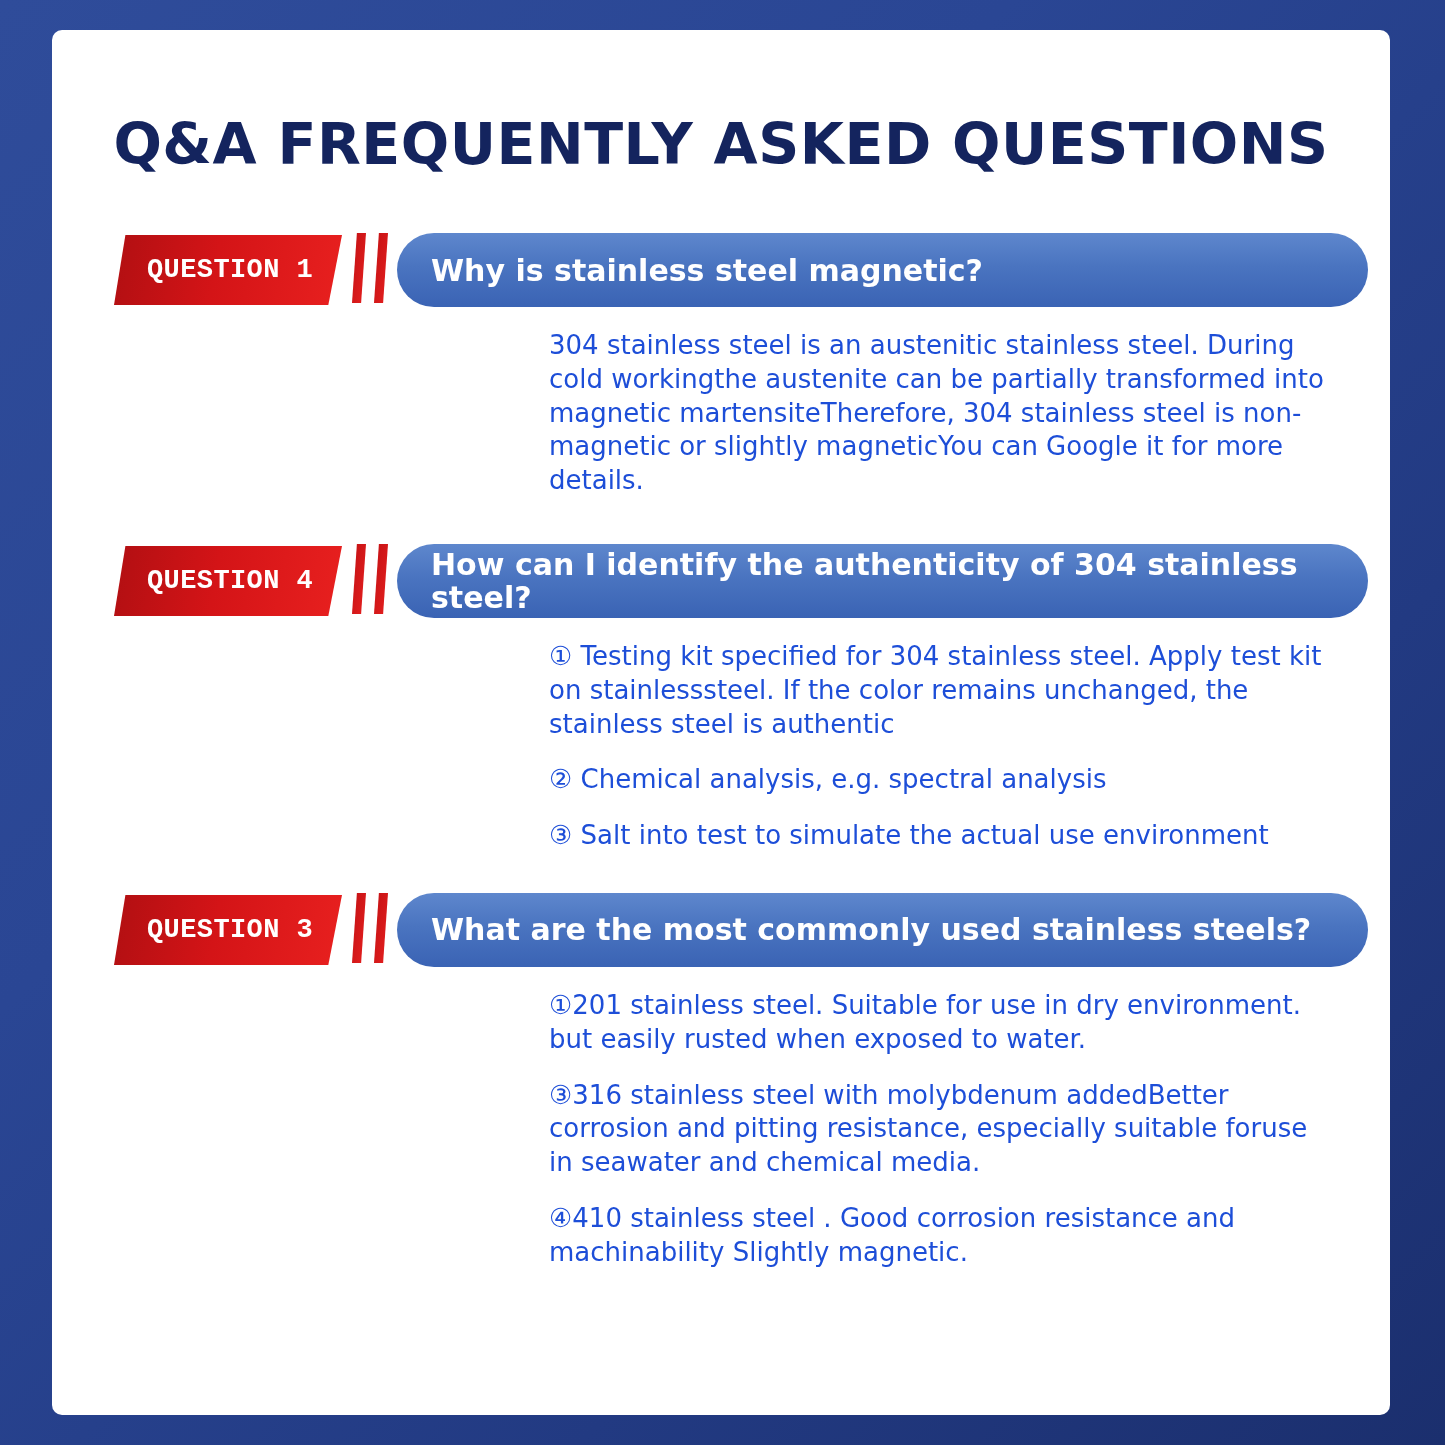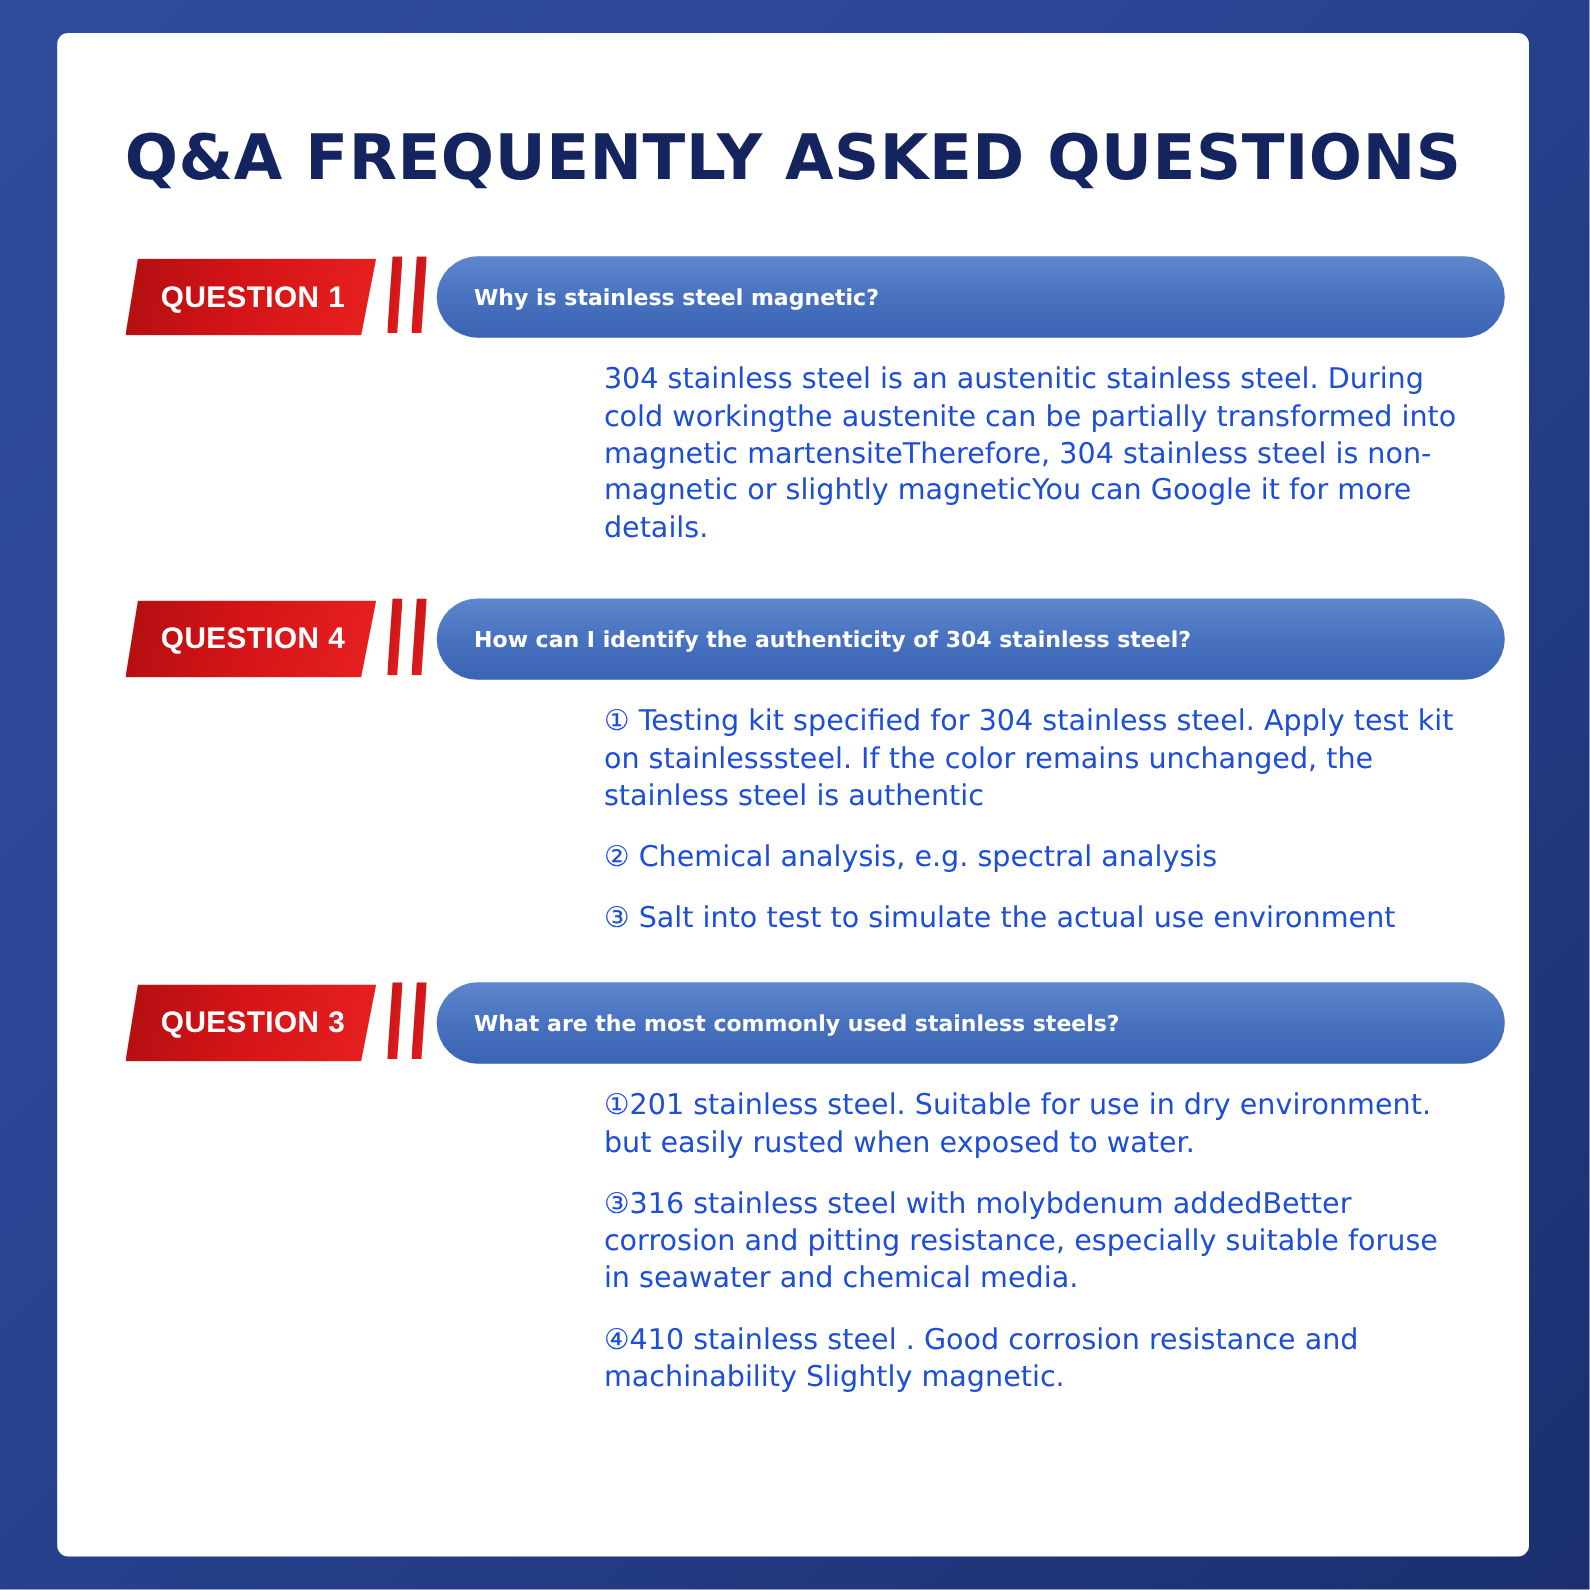--- a/index.html
+++ b/index.html
@@ -64,21 +64,21 @@
     clip-path: polygon(5% 0, 100% 0, 94% 100%, 0% 100%);
     display: flex;
     align-items: center;
     justify-content: center;
   }
   .tag span {
     color: #ffffff;
     font-weight: bold;
     font-size: 27px;
     letter-spacing: 0.4px;
-    font-family: Liberation Sans, sans-serif;
+    font-family: Liberation Mono, monospace;
     white-space: nowrap;
     transform: translateX(2px);
   }
   .slash {
     position: absolute;
     top: 0;
     height: 70px;
     width: 14px;
     background: linear-gradient(100deg, #c21114 0%, #e6201f 100%);
     clip-path: polygon(35% 0, 100% 0, 65% 100%, 0% 100%);
@@ -93,21 +93,21 @@
     background: linear-gradient(180deg, #5e87cd 0%, #4a74c0 45%, #3a63b4 100%);
     border-radius: 38px;
     display: flex;
     align-items: center;
     padding-left: 34px;
     box-sizing: border-box;
   }
   .qbar span {
     color: #ffffff;
     font-weight: bold;
-    font-size: 20px;
+    font-size: 30px;
     font-family: "DejaVu Sans", sans-serif;
     line-height: 1.1;
   }
 
   .answer {
     margin: 0;
     padding: 22px 60px 0 497px;
     color: #1d4ed8;
     font-size: 26px;
     line-height: 1.30;

